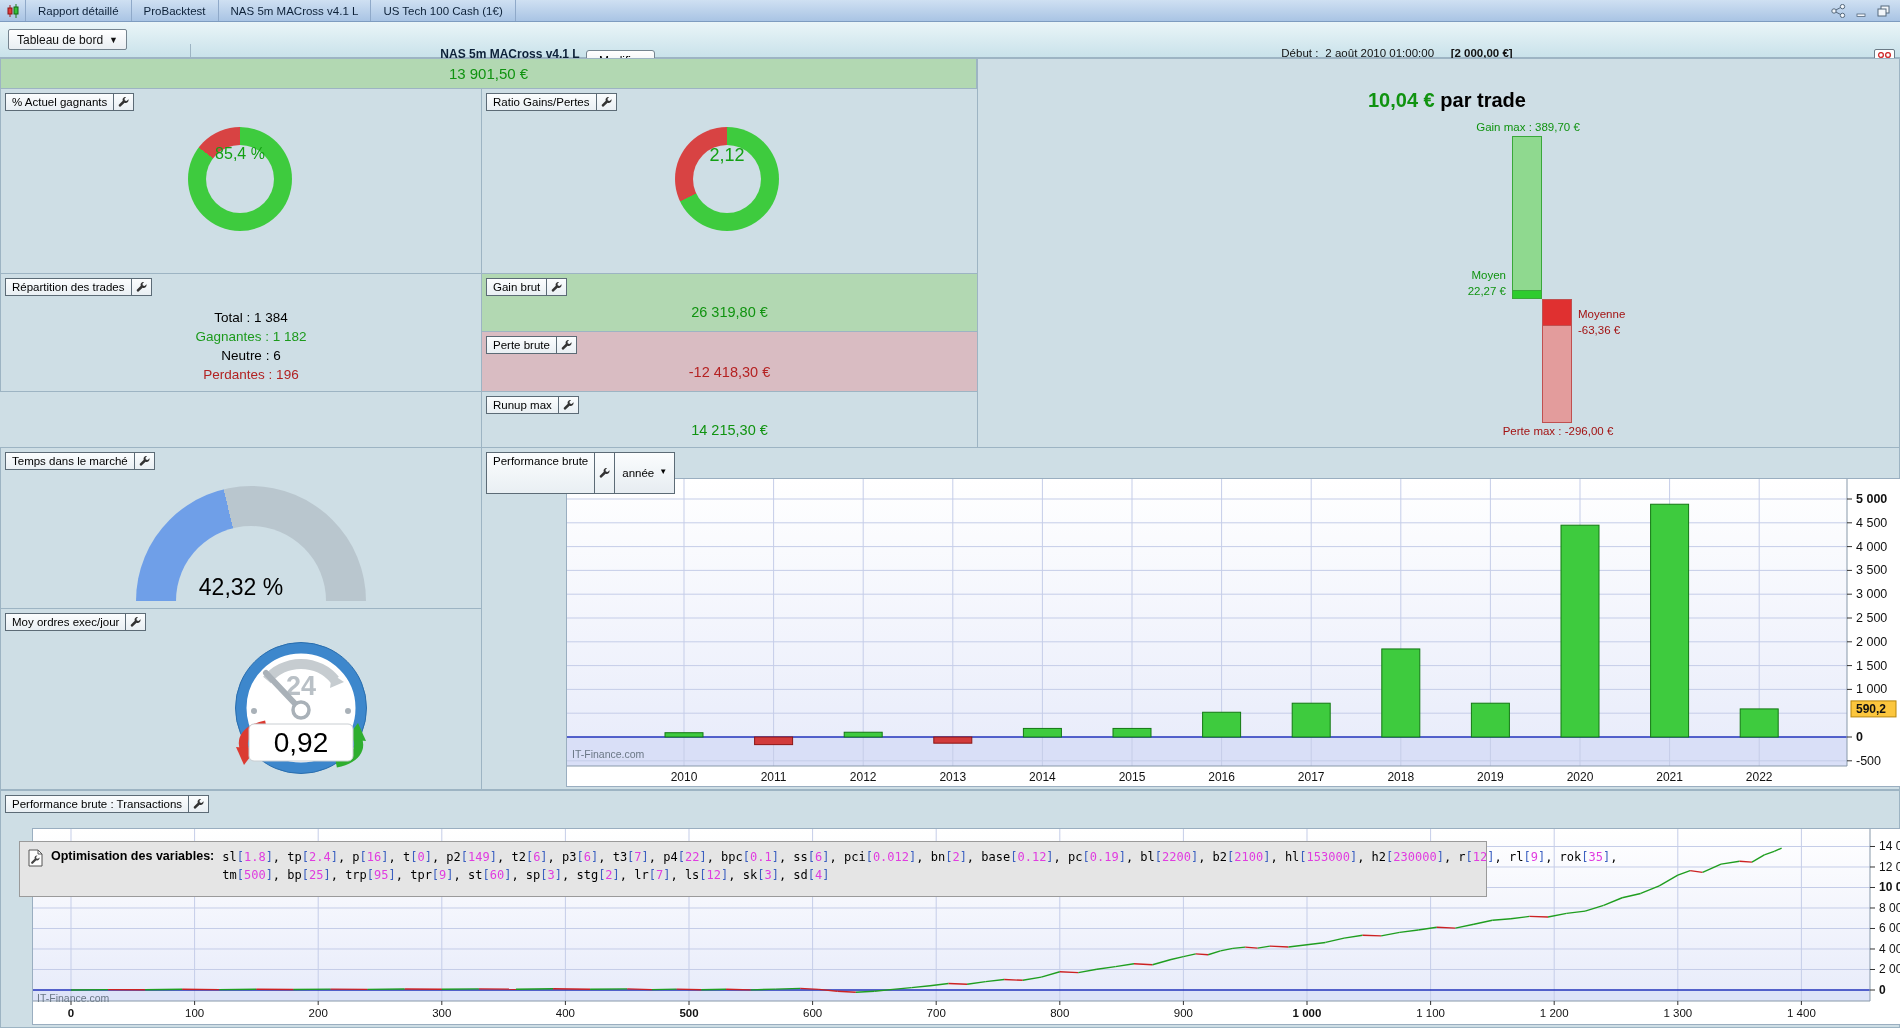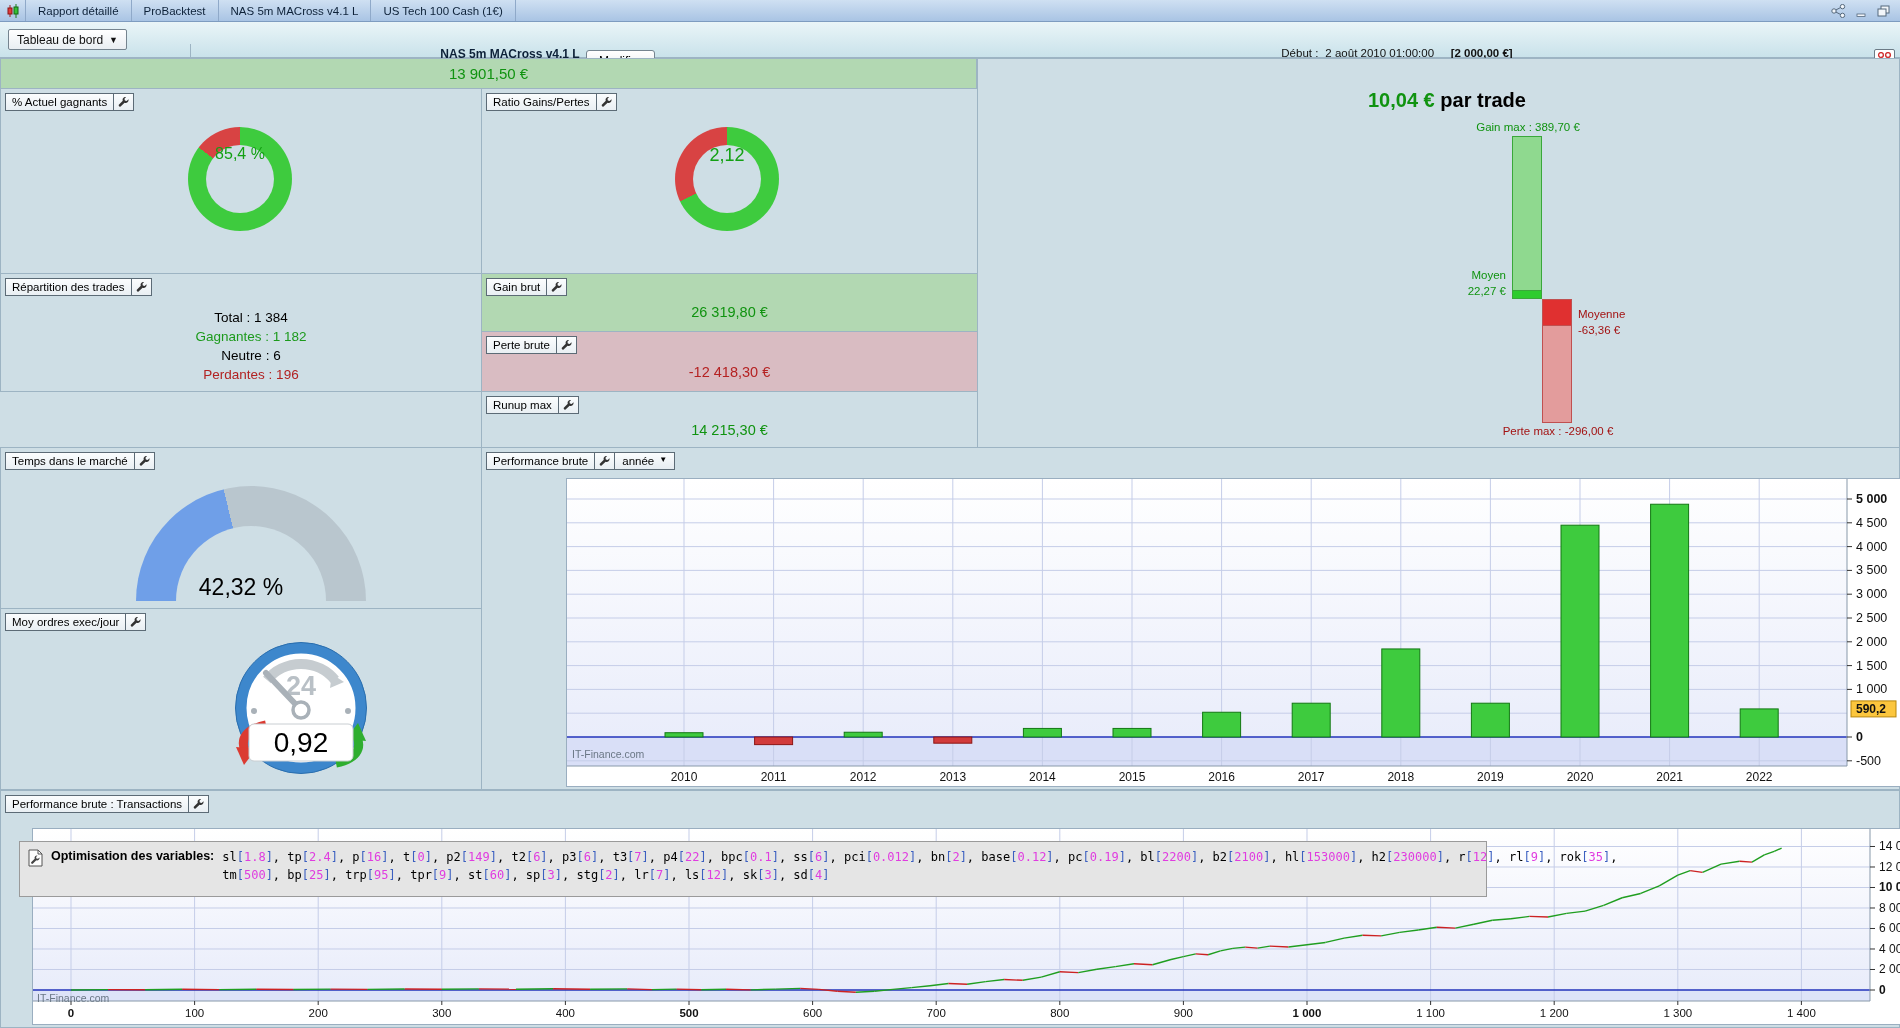--- a/index.html
+++ b/index.html
@@ -41,21 +41,21 @@
 
   
   .cell { position:absolute; background:#cedee5; border:1px solid #9db4c3; }
   .chip-row { position:absolute; left:4px; top:4px; display:flex; z-index:5; }
   .chip { display:flex; align-items:stretch; }
   .chip .lab { background:linear-gradient(#fbfdfe,#e9eff3); border:1px solid #5c6b76;
     font-size:11.5px; padding:2px 6px; color:#000; white-space:nowrap; }
   .chip .tool { background:linear-gradient(#fbfdfe,#e9eff3); border:1px solid #5c6b76;
     border-left:none; width:20px; display:flex; align-items:center; justify-content:center; cursor:pointer; }
   .dropdown-chip { background:linear-gradient(#fbfdfe,#e6ecf1); border:1px solid #5c6b76; border-left:none;
-    font-size:11.5px; padding:2px 7px; display:flex; align-items:flex-start; gap:5px; cursor:pointer; }
+    font-size:11.5px; padding:14px 7px; display:flex; align-items:flex-start; gap:5px; cursor:pointer; }
   .centered-value { position:absolute; left:0; right:0; text-align:center; font-size:14.5px; }
   .pos-text { color:var(--positive); }
   .neg-text { color:var(--negative); }
 
   
   .donut { position:absolute; width:104px; height:104px; border-radius:50%; }
   .donut .hole { position:absolute; left:18px; top:18px; width:68px; height:68px;
     border-radius:50%; background:#cedee5; display:flex; align-items:flex-start; justify-content:center; }
   .donut .hole span { font-size:16px; color:#13a013; }
 

